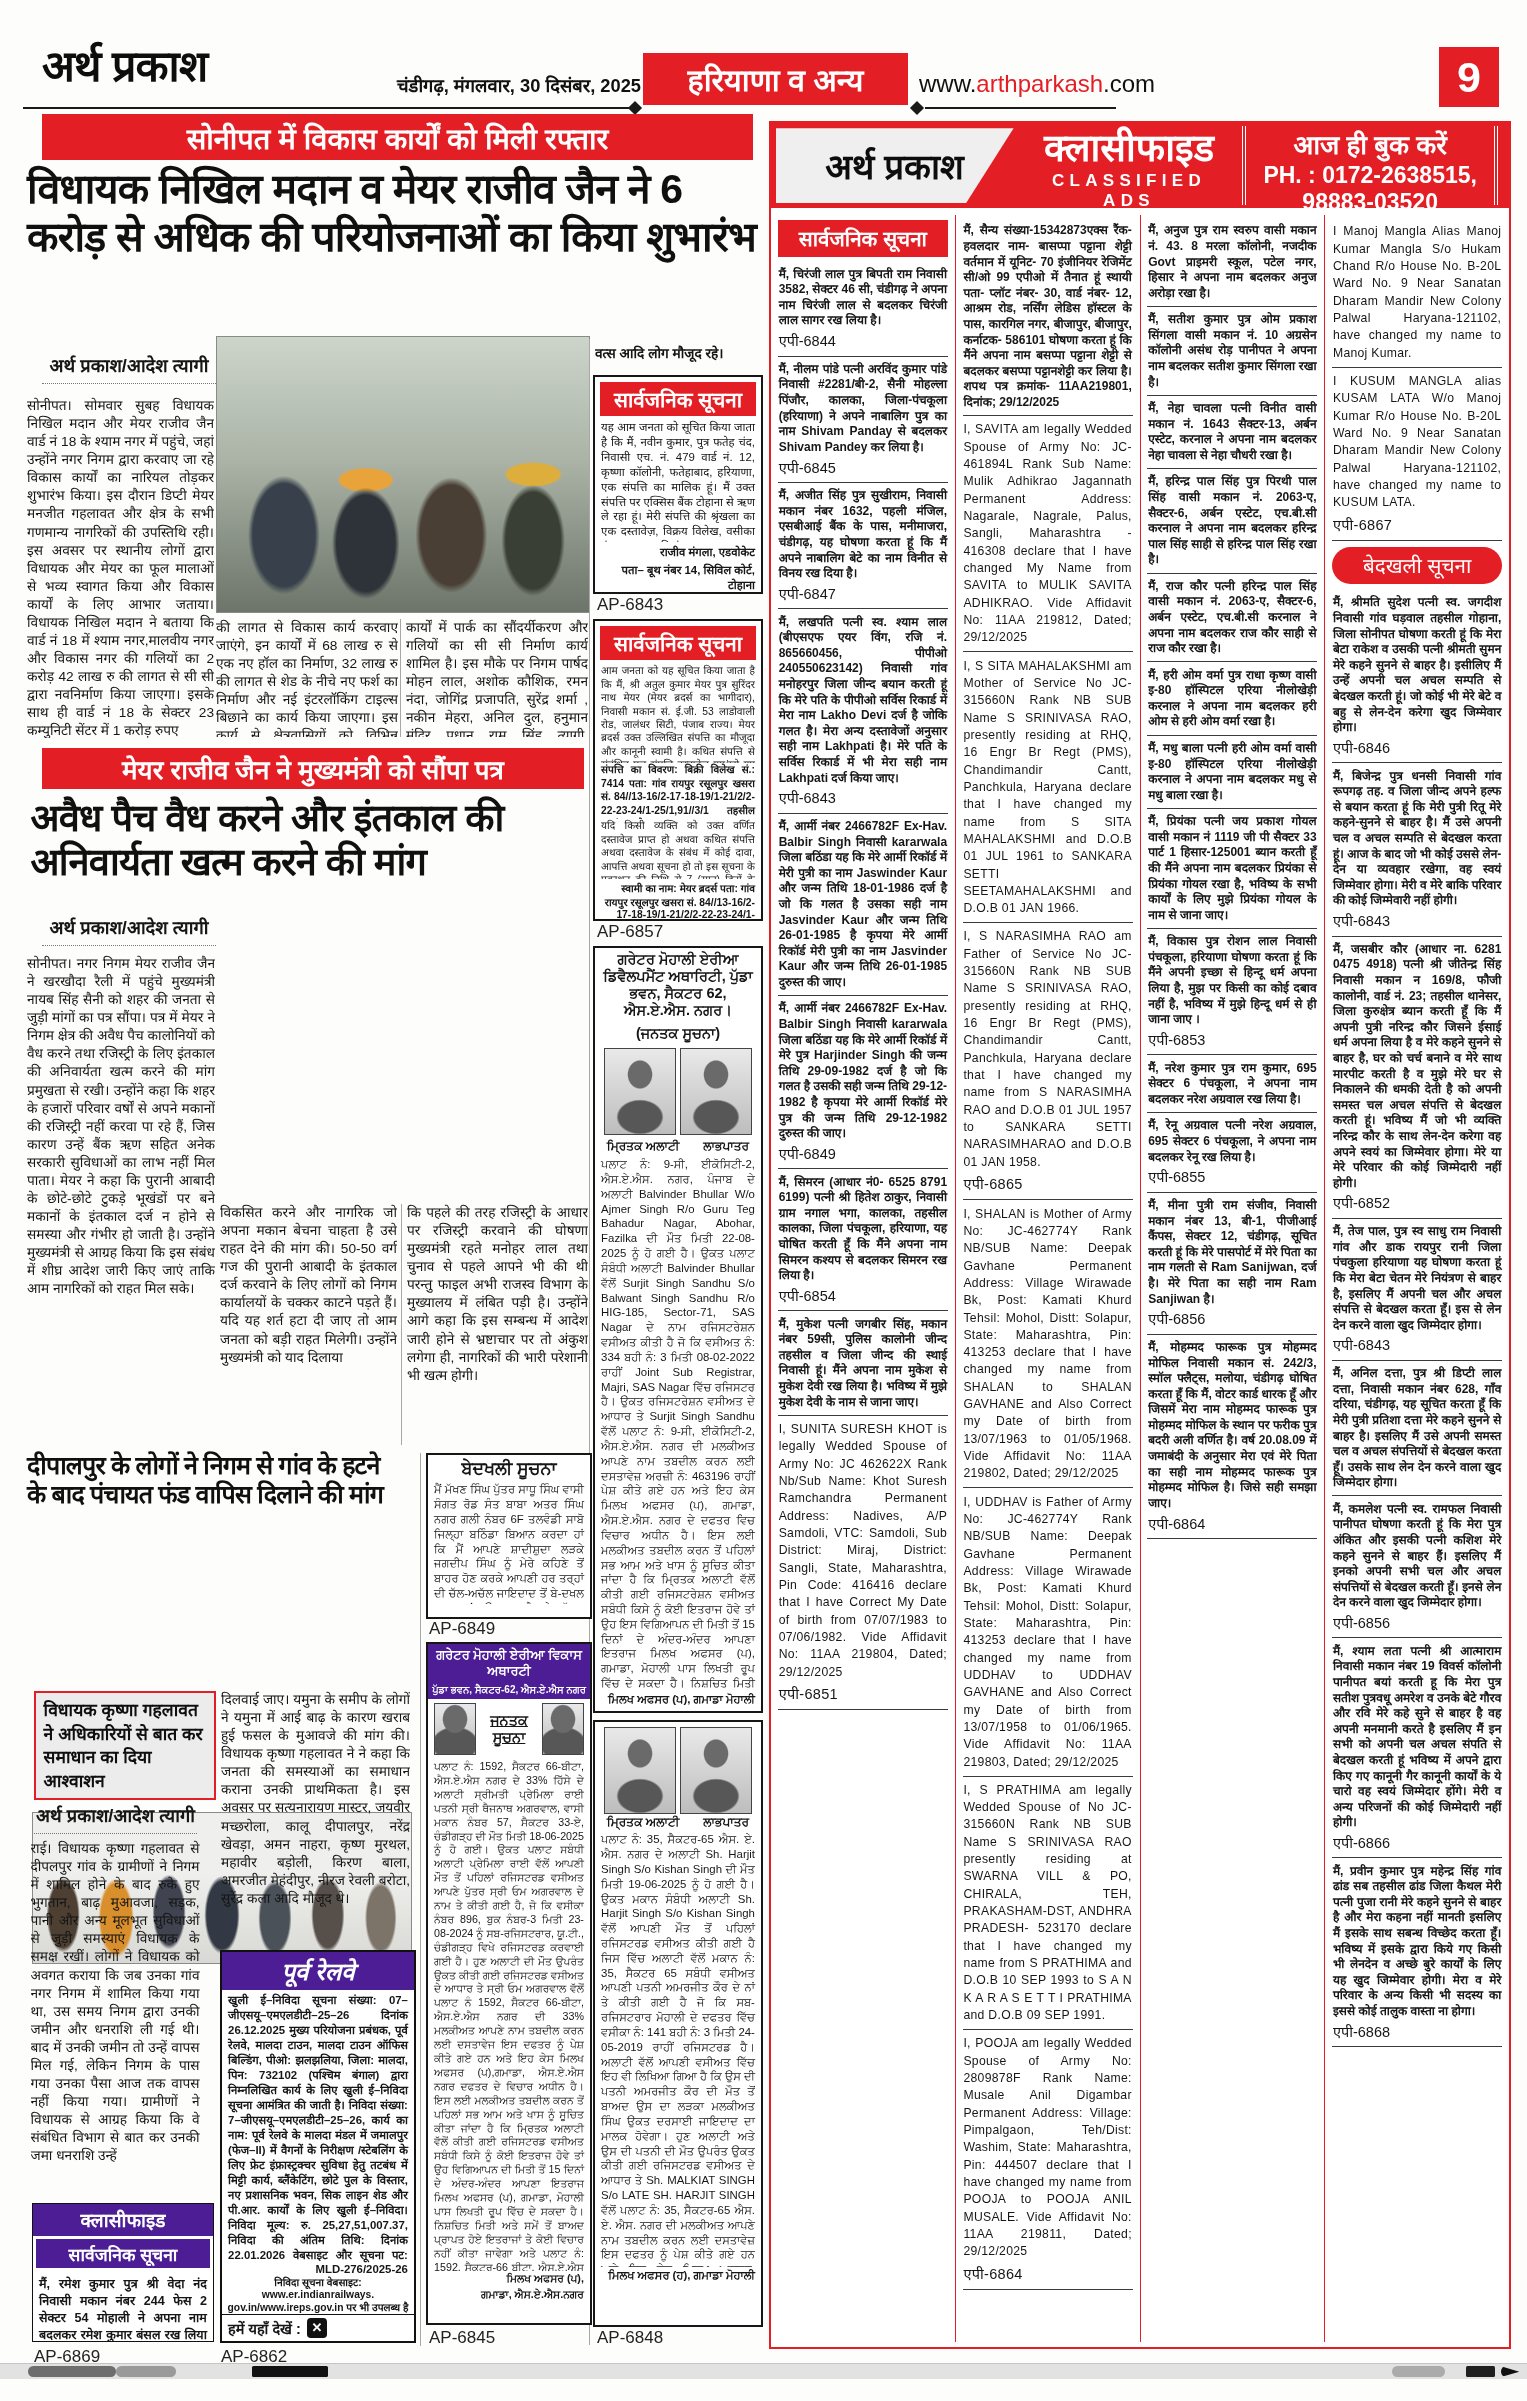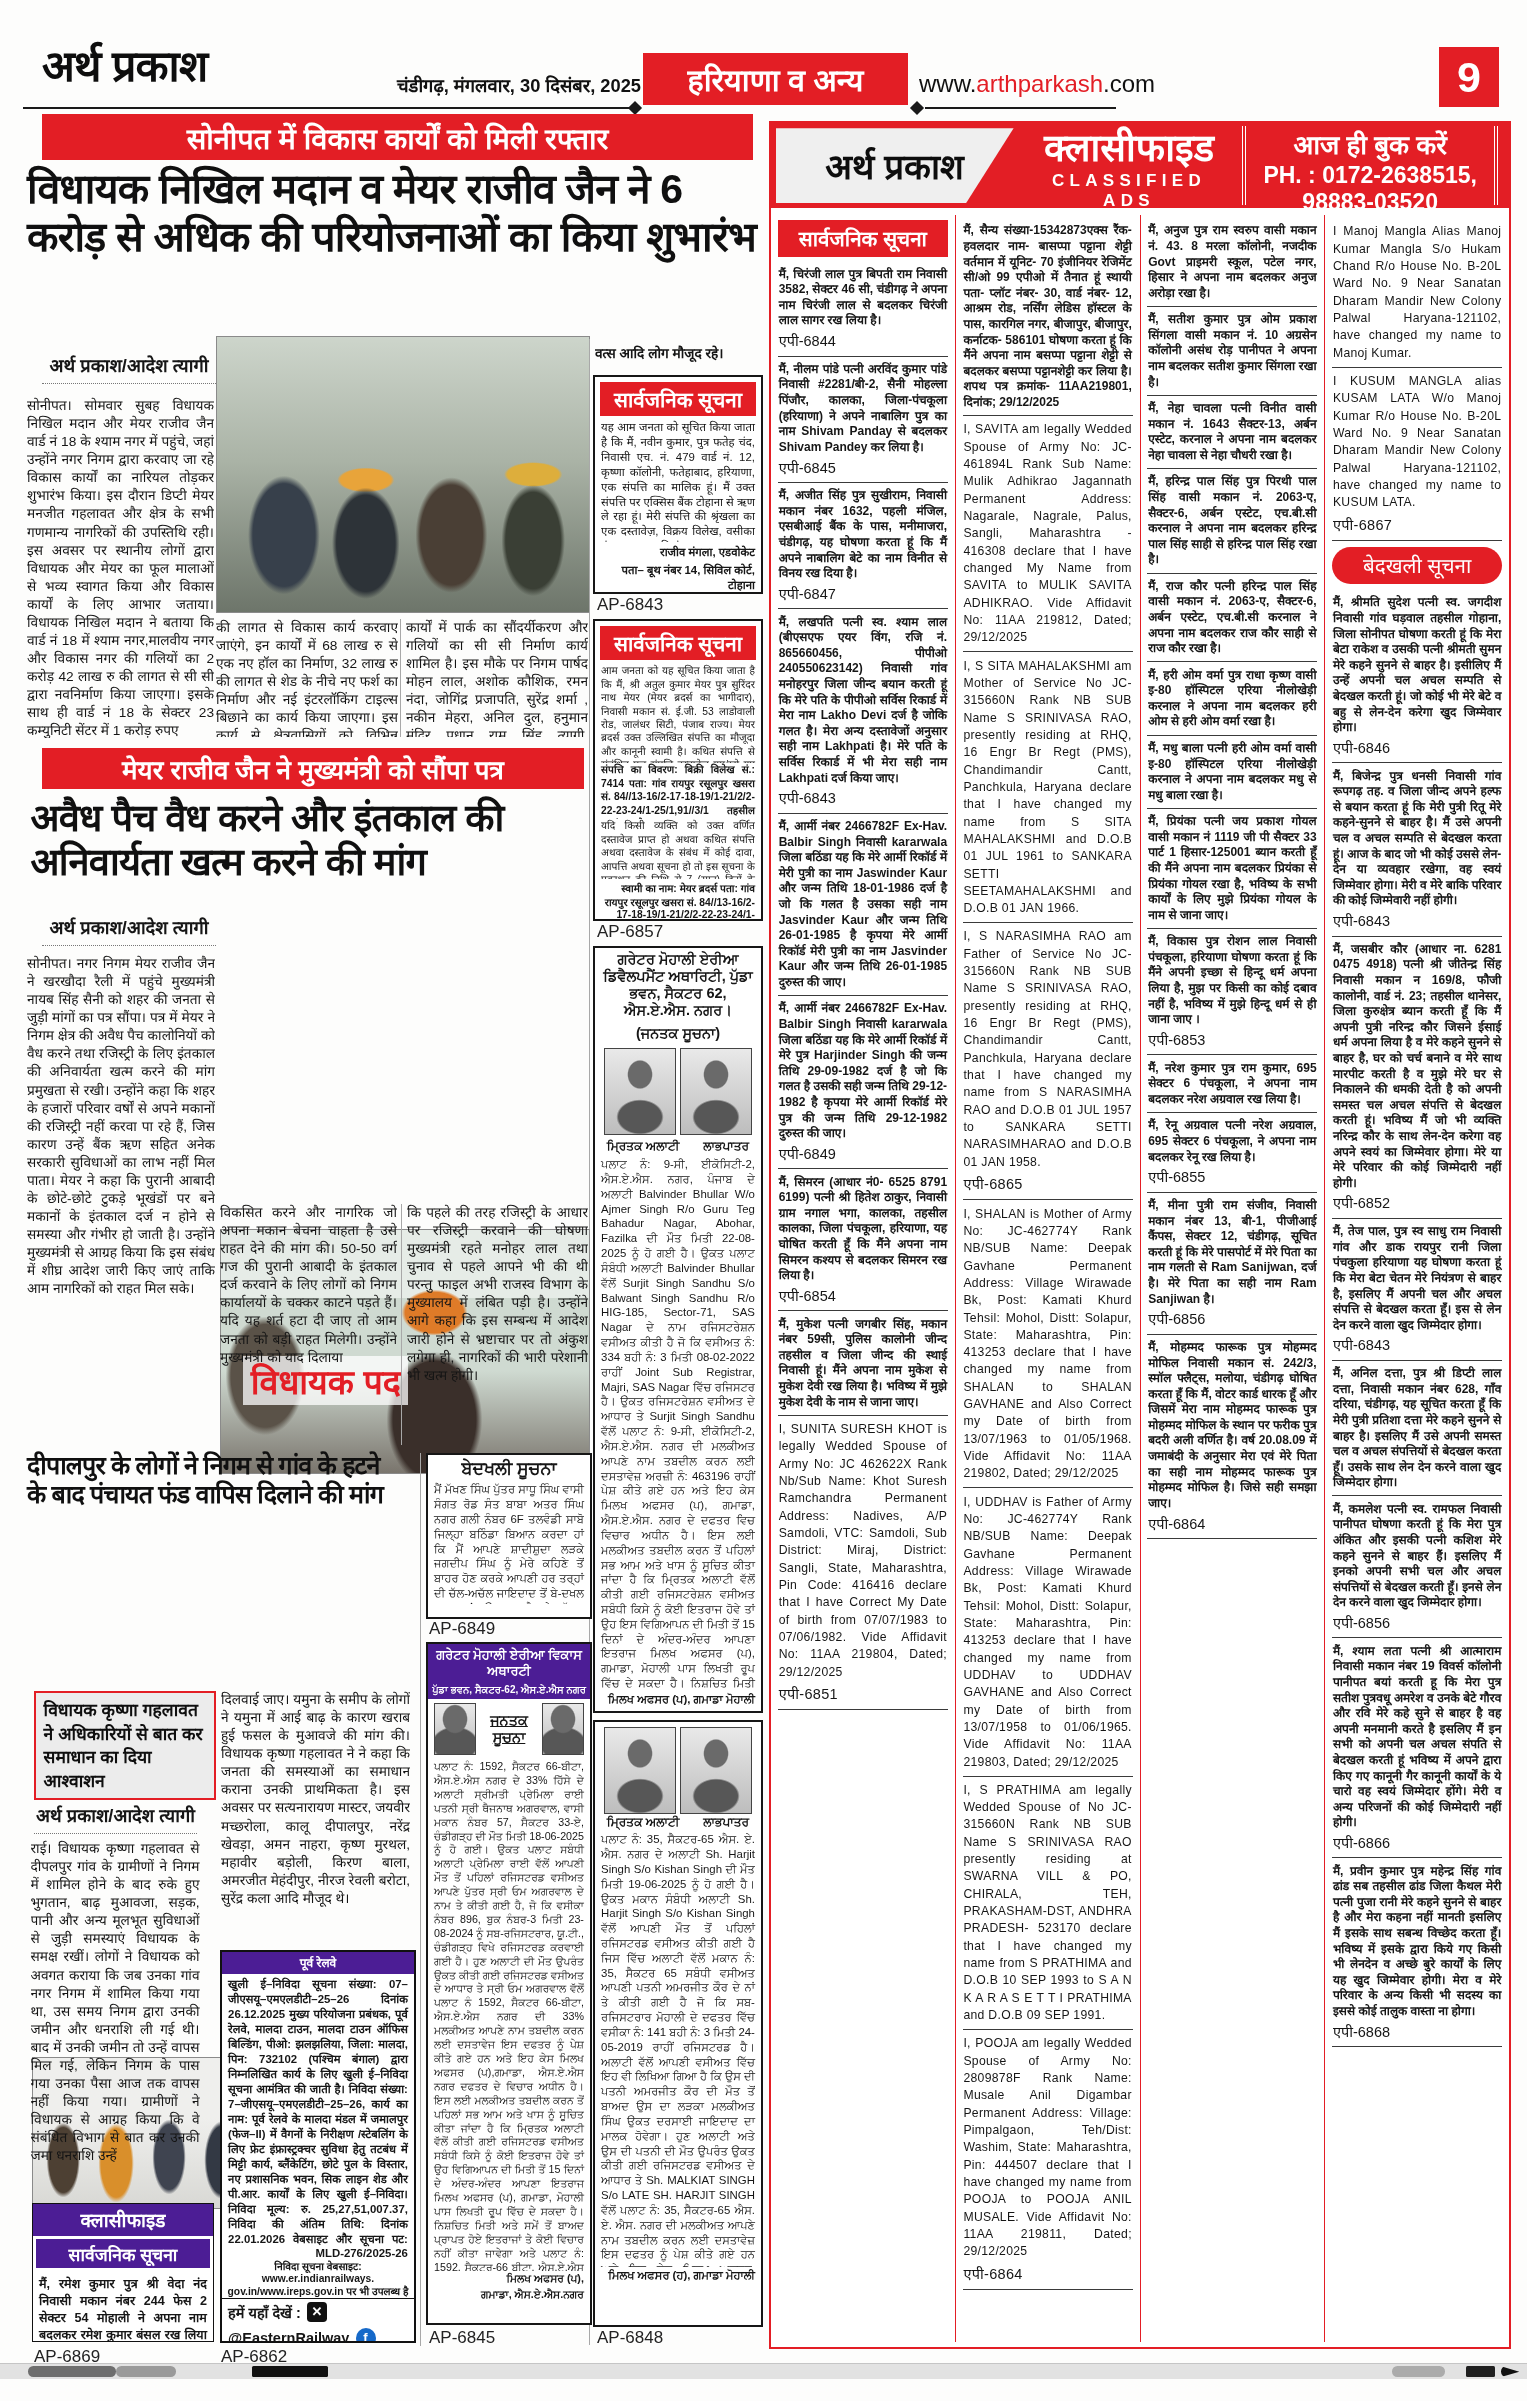--- a/index.html
+++ b/index.html
@@ -78,21 +78,21 @@
   .cl-col + .cl-col{border-left:1.5px solid #e31e25;}
   .cl-sec-header{background:#e31e25;color:#fff;font-weight:bold;font-size:20.6px;text-align:center;
       padding:4.6px 0;margin:1.5px 0 4.6px 0;}
   .cl-pill{background:#e31e25;color:#fff;font-weight:normal;font-size:20.6px;text-align:center;
       padding:4.6px 0;margin:6.1px 0;border-radius:20px;}
   .cl-ad{font-size:12px;line-height:1.3;font-weight:bold;text-align:justify;color:#161616;
       padding:5.3px 0.8px 4.6px 0.8px;border-bottom:1.5px solid #3a3a3a;}
   .cl-ad.en{font-weight:normal;font-size:12.2px;line-height:1.42;letter-spacing:0.3px;}
   .cl-ad .ad-id{font-weight:normal;font-size:14.5px;padding-top:3.1px;text-align:left;}
   .railway{border:2.3px solid #111;background:#fff;overflow:hidden;}
-  .railway .rw-head{font-size:12px;padding:2.3px 0;}
+  .railway .rw-head{font-size:24px;padding:2.3px 0;font-style:italic;}
   .rw-body{font-size:11.4px;line-height:1.32;font-weight:bold;text-align:justify;padding:3.1px 6.1px;}
   .rw-ref{font-size:11.4px;font-weight:bold;text-align:right;padding:0 6.1px;}
   .rw-note{font-size:10.3px;font-weight:bold;text-align:center;}
   .rw-social{border-top:1.5px solid #111;font-size:14.5px;font-weight:bold;padding:3.1px 6.1px;display:flex;align-items:center;gap:6.1px;flex-wrap:wrap;}
   .icn{display:inline-flex;align-items:center;justify-content:center;width:20px;height:20px;border-radius:3.8px;background:#111;color:#fff;font-size:13px;font-weight:bold;}
   .icn.fb{border-radius:50%;background:#1669c9;}
   .blk-box{background:#fff;border:1.5px solid #111;overflow:hidden;}
   .blk-box .bh1{font-size:19px;padding:3.1px 0;}
   .blk-box .bh2{font-size:17.5px;padding:2.3px 0;margin:3.1px 3.1px;}
   .blk-box .bb{font-size:12.6px;font-weight:bold;line-height:1.35;text-align:justify;padding:4.6px 6.1px;}
@@ -177,23 +177,20 @@
   </div>
   <div class="abs ap-label" style="left:597px;top:2328px;">AP-6848</div>
 
   <div class="abs kicker" style="left:42px;top:748px;width:542px;height:41px;font-size:26px;">मेयर राजीव जैन ने मुख्यमंत्री को सौंपा पत्र</div>
   <div class="abs headline" style="left:30.5px;top:796px;width:557px;font-size:38px;">
     <div>अवैध पैच वैध करने और इंतकाल की</div>
     <div>अनिवार्यता खत्म करने की मांग</div>
   </div>
   <div class="abs byline" style="left:42px;top:914px;width:174px;">अर्थ प्रकाश/आदेश त्यागी</div>
   <div class="abs news-body" style="left:27px;top:955px;width:188px;height:490px;">सोनीपत।  नगर निगम मेयर राजीव जैन ने खरखौदा रैली में पहुंचे मुख्यमंत्री नायब सिंह सैनी को शहर की जनता से जुड़ी मांगों का पत्र सौंपा। पत्र में मेयर ने निगम क्षेत्र की अवैध पैच कालोनियों को वैध करने तथा रजिस्ट्री के लिए इंतकाल की अनिवार्यता खत्म करने की मांग प्रमुखता से रखी। उन्होंने कहा कि शहर के हजारों परिवार वर्षों से अपने मकानों की रजिस्ट्री नहीं करवा पा रहे हैं, जिस कारण उन्हें बैंक ऋण सहित अनेक सरकारी सुविधाओं का लाभ नहीं मिल पाता। मेयर ने कहा कि पुरानी आबादी के छोटे-छोटे टुकड़े भूखंडों पर बने मकानों के इंतकाल दर्ज न होने से समस्या और गंभीर हो जाती है। उन्होंने मुख्यमंत्री से आग्रह किया कि इस संबंध में शीघ्र आदेश जारी किए जाएं ताकि आम नागरिकों को राहत मिल सके।</div>
-  <div class="abs photo photo2" style="left:220px;top:952px;width:368px;height:243px;">
-    <span class="banner-text">विधायक पद</span>
-  </div>
   <div class="abs news-body" style="left:220px;top:1204px;width:177px;height:241px;">विकसित करने और नागरिक जो अपना मकान बेचना चाहता है उसे राहत देने की मांग की। 50-50 वर्ग गज की पुरानी आबादी के इंतकाल दर्ज करवाने के लिए लोगों को निगम कार्यालयों के चक्कर काटने पड़ते हैं। यदि यह शर्त हटा दी जाए तो आम जनता को बड़ी राहत मिलेगी। उन्होंने मुख्यमंत्री को याद दिलाया</div>
   <div class="abs vline" style="left:401px;top:1204px;height:241px;"></div>
   <div class="abs news-body" style="left:407px;top:1204px;width:181px;height:241px;">कि पहले की तरह रजिस्ट्री के आधार पर रजिस्ट्री करवाने की घोषणा मुख्यमंत्री रहते मनोहर लाल तथा चुनाव से पहले आपने भी की थी परन्तु फाइल अभी राजस्व विभाग के मुख्यालय में लंबित पड़ी है। उन्होंने आगे कहा कि इस सम्बन्ध में आदेश जारी होने से भ्रष्टाचार पर तो अंकुश लगेगा ही, नागरिकों की भारी परेशानी भी खत्म होगी।</div>
 
   <div class="abs headline" style="left:27px;top:1451px;width:385px;font-size:25px;">
     <div>दीपालपुर के लोगों ने निगम से गांव के हटने</div>
     <div>के बाद पंचायत फंड वापिस दिलाने की मांग</div>
   </div>
   <div class="abs photo photo3" style="left:32px;top:1535px;width:378px;height:150px;"></div>
 

